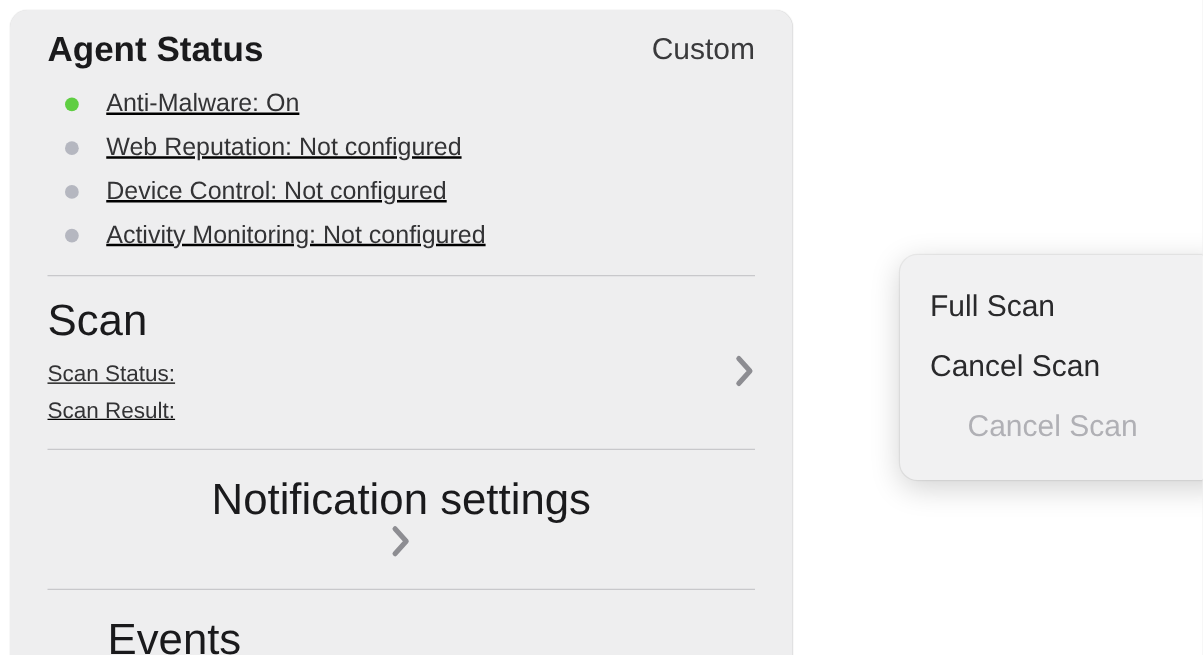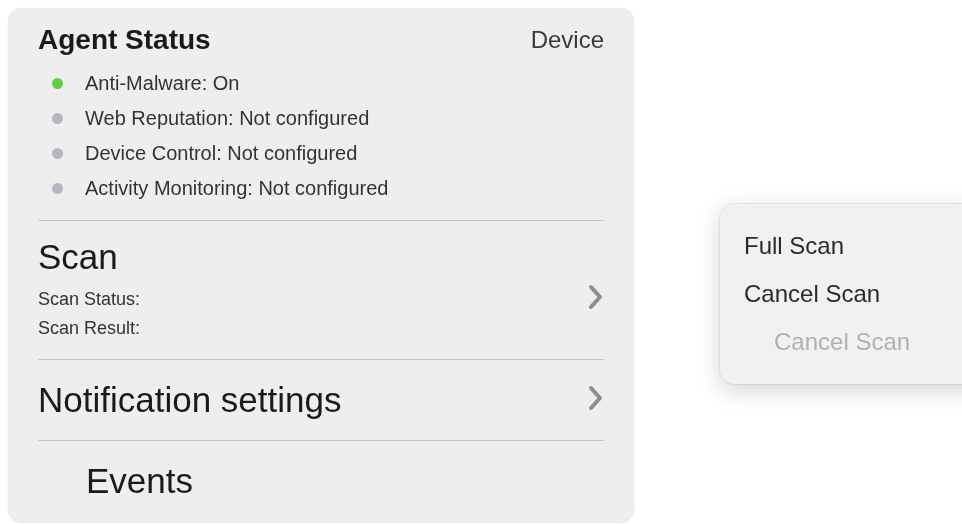--- a/index.html
+++ b/index.html
@@ -35,20 +35,21 @@
       font-weight: 700;
       color: #1a1a1c;
     }
     .header-status {
       font-size: 24px;
       font-weight: 400;
       color: #3a3a3c;
     }
     .status-list {
       padding: 0 30px 14px 30px;
+      text-decoration: underline;
     }
     .status-item {
       display: flex;
       align-items: center;
       padding: 6px 0;
       font-size: 20px;
       color: #333335;
     }
     .status-dot {
       width: 11px;
@@ -80,32 +81,34 @@
       font-size: 35px;
       font-weight: 400;
       color: #1a1a1c;
     }
     .chevron {
       color: #8d8d92;
       flex-shrink: 0;
     }
     .section-sub {
       padding: 0 30px 16px 30px;
+      text-decoration: underline;
     }
     .section-sub-line {
       font-size: 18px;
       color: #333335;
       padding: 4px 0;
     }
     .notif-row {
       display: flex;
       justify-content: space-between;
       align-items: center;
       padding: 20px 30px;
       cursor: pointer;
+      flex-direction: column;
     }
     .events-row {
       padding: 20px 30px 4px 30px;
       cursor: pointer;
       margin-left: 48px;
     }
     .popup-menu {
       position: absolute;
       left: 720px;
       top: 204px;
@@ -136,21 +139,21 @@
       transform: translateY(-20%);
       color: #8d8d92;
     }
   </style>
 </head>
 <body>
 
 <div class="main-panel">
   <div class="header-row">
     <div class="header-title">Agent Status</div>
-    <div class="header-status">Device</div>
+    <div class="header-status">Custom</div>
   </div>
 
   <div class="status-list">
     <div class="status-item">
       <span class="status-dot dot-green"></span>
       <span>Anti-Malware: On</span>
     </div>
     <div class="status-item">
       <span class="status-dot dot-gray"></span>
       <span>Web Reputation: Not configured</span>

